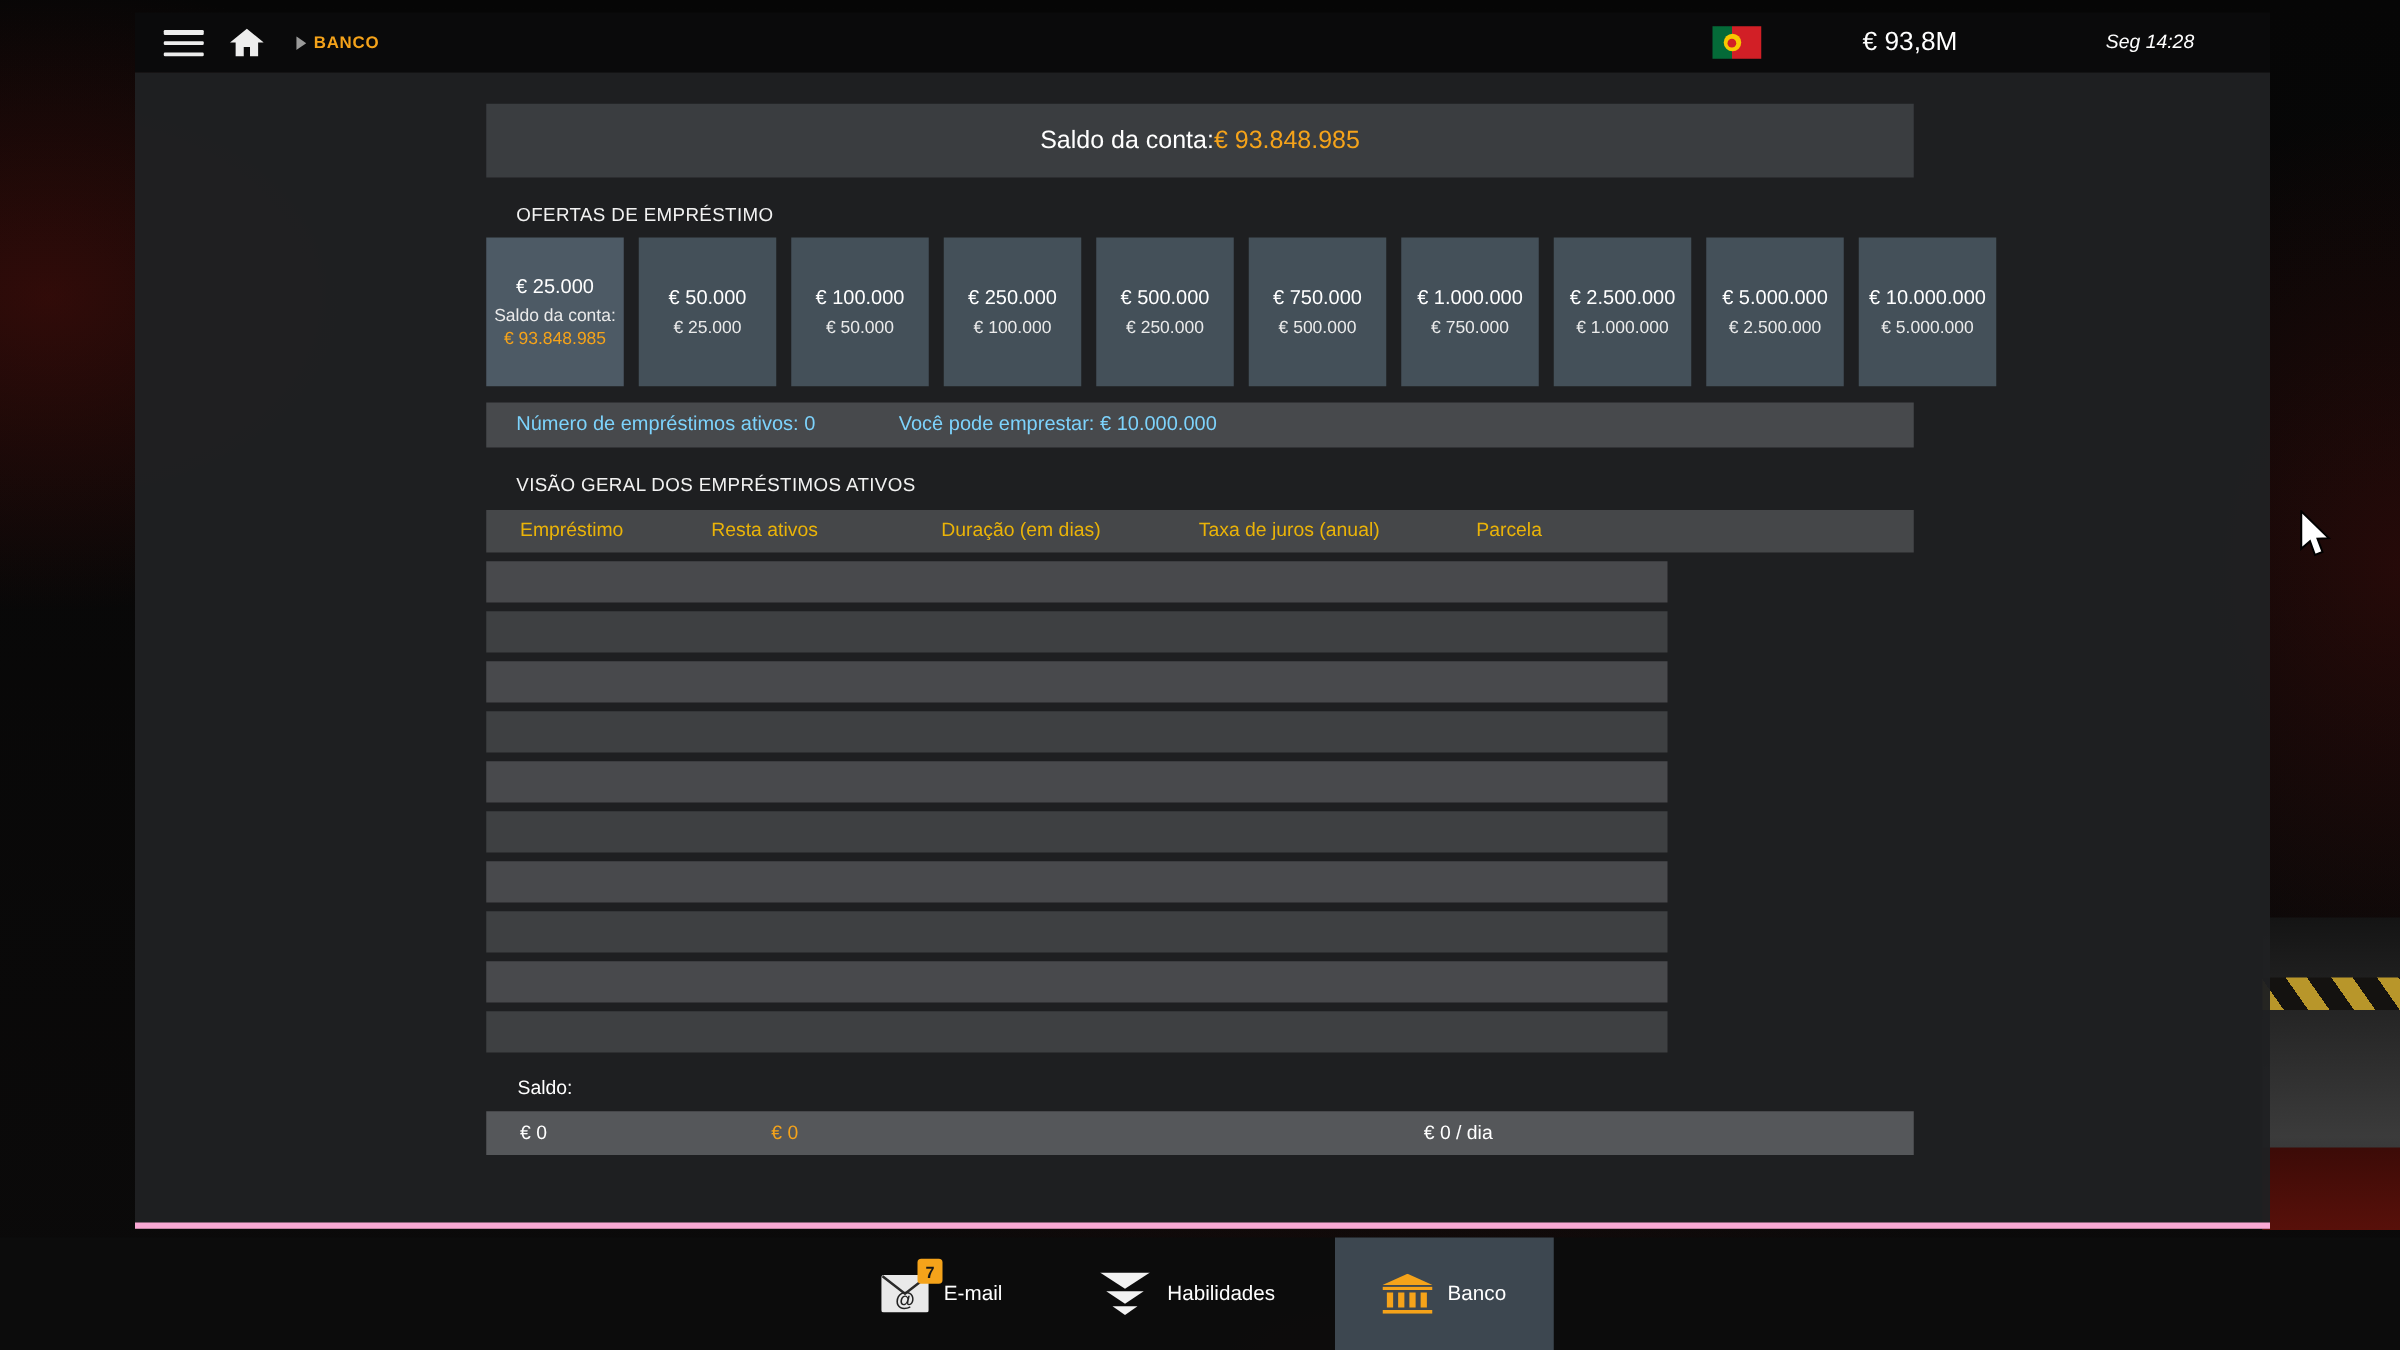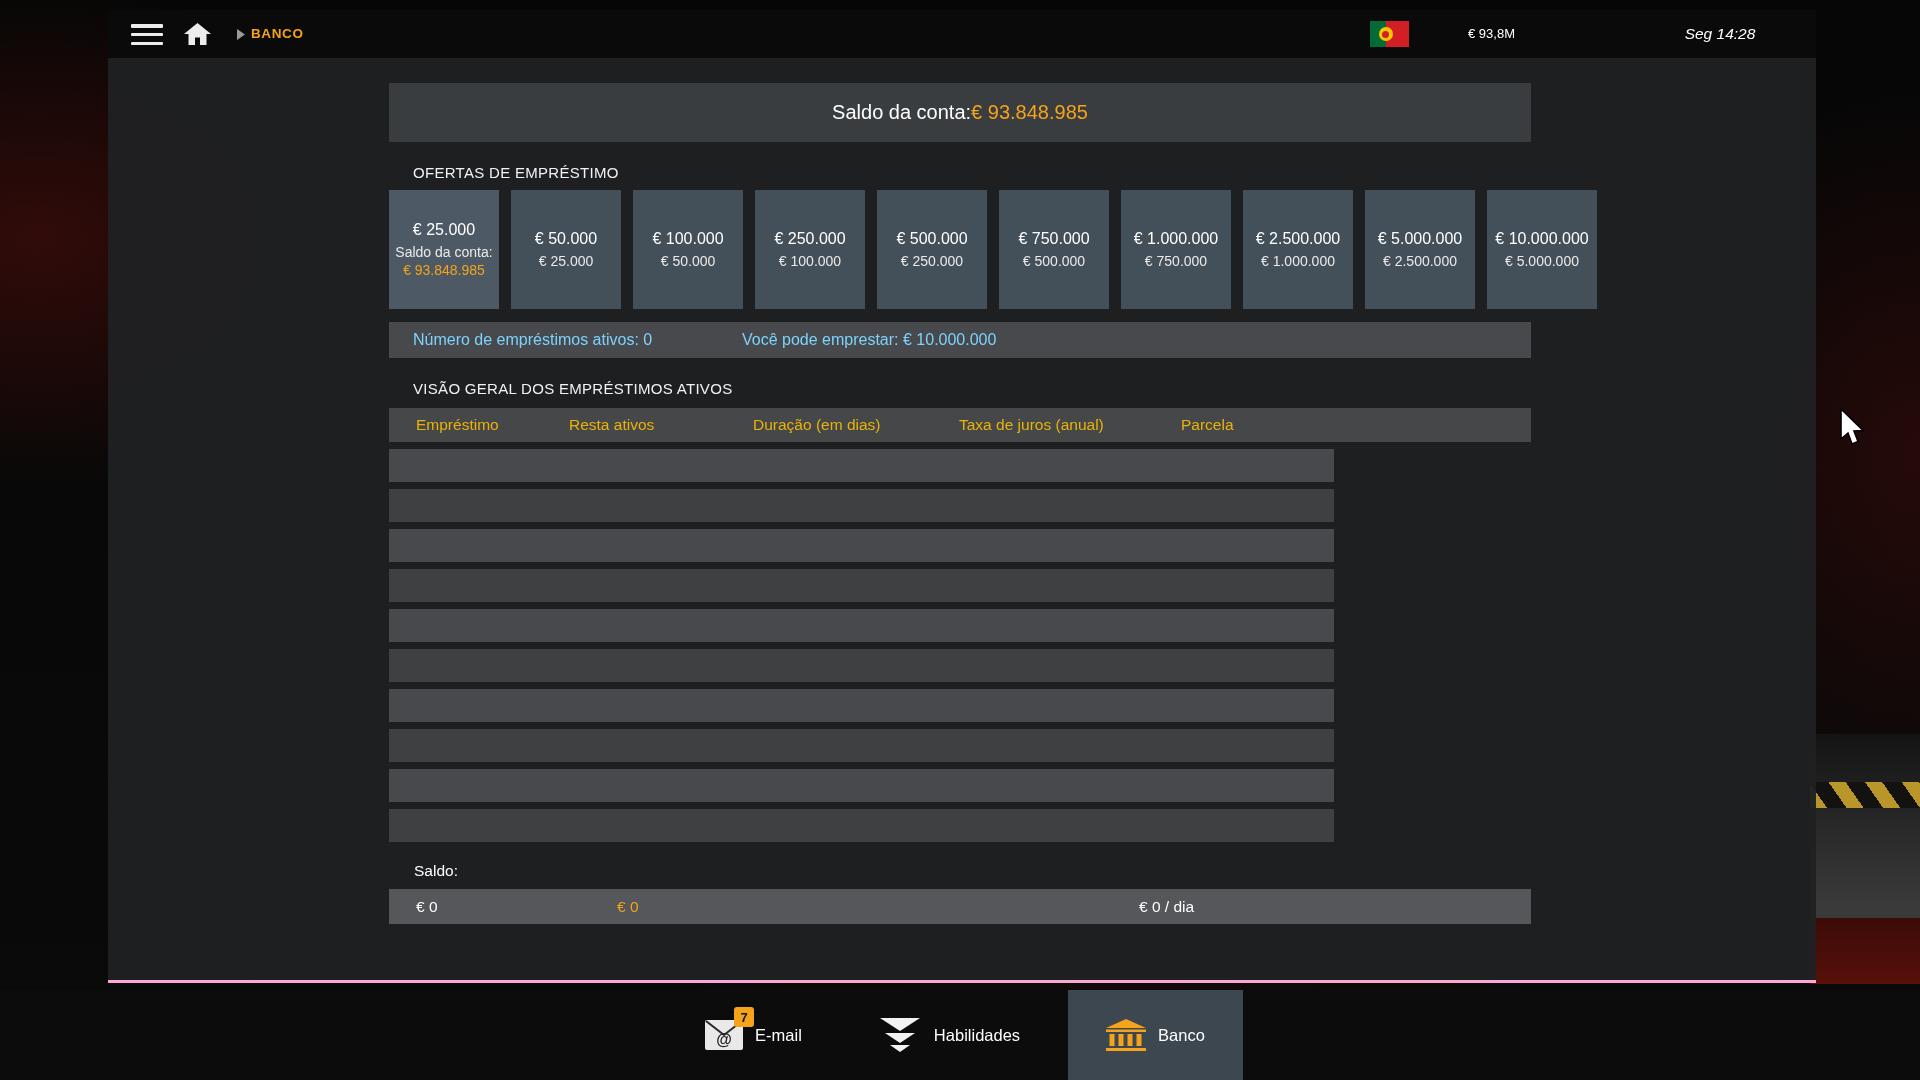--- a/index.html
+++ b/index.html
@@ -18,36 +18,36 @@
                   background:linear-gradient(#141414,#3b3b3b 70%,#2a2a2a); }
   .scene-hazard { position:absolute; right:0; bottom:272px; width:110px; height:26px;
                   background:repeating-linear-gradient(55deg,#b8962a 0 14px,#141210 14px 30px); }
   .scene-red    { position:absolute; right:0; bottom:96px;  width:110px; height:66px;
                   background:linear-gradient(#3c0b07,#58100a); }
 
   
   .panel  { position:absolute; left:108px; top:10px; width:1708px; height:973px; }
   .topbar { position:absolute; left:0; top:0; right:0; height:48px; background:#0a0a0b; }
   .body   { position:absolute; left:0; top:48px; right:0; bottom:0;
-            background:rgba(31,32,34,.96); border-bottom:3px solid #f9a8d4; }
+            background:rgba(31,32,34,.96); border-bottom:5px solid #f9a8d4; }
 
   
   .hamburger { position:absolute; left:23px; top:14px; width:32px; height:21px;
                display:flex; flex-direction:column; justify-content:space-between; cursor:pointer; }
   .hamburger span { height:3.5px; background:#ededed; border-radius:1px; }
   .home { position:absolute; left:76px; top:12px; cursor:pointer; }
   .crumb-chevron { position:absolute; left:129px; top:19px; }
   .breadcrumb { position:absolute; left:143px; top:0; line-height:48px; color:var(--accent);
                 font-size:13.5px; font-weight:bold; letter-spacing:.6px; }
   .flag { position:absolute; left:1262px; top:11px; width:39px; height:26px;
           background:linear-gradient(90deg,#046a38 0 40%,#d21f26 40% 100%); }
   .flag-emblem { position:absolute; left:calc(40% - 7px); top:calc(50% - 7px);
                  width:14px; height:14px; background:#f7c800; border-radius:50%; }
   .flag-emblem::after { content:""; position:absolute; inset:3.5px; background:#d21f26; border-radius:50%; }
-  .money { position:absolute; left:1360px; width:120px; text-align:left; line-height:48px; font-size:13px; }
+  .money { position:absolute; left:1360px; width:120px; text-align:center; line-height:48px; font-size:21px; }
   .clock { position:absolute; left:1552px; width:120px; text-align:center; line-height:48px; font-size:15.5px;font-style:italic; }
 
   
   .balance-bar { position:absolute; left:281px; top:25px; width:1142px; height:59px;
                  background:#3a3d40; display:flex; align-items:center; justify-content:center;
                  font-size:20px; }
   .orange { color:var(--accent); }
 
   
   .section-title { position:absolute; font-size:15px; color:#f2f2f2; letter-spacing:.3px; }
@@ -59,21 +59,21 @@
           text-align:center; gap:3px; padding:0 4px; }
   .card.hovered { background:#4d5a65; }
   .card-amount { font-size:16px; line-height:1.25; color:#fff; }
   .card-sub    { font-size:14px; line-height:1.3;  color:#eaeaea; }
 
   
   .info-bar { position:absolute; left:281px; top:264px; width:1142px; height:36px;
               background:#47494c; font-size:16px; color:#7dd3fc; }
   .info-bar span { position:absolute; line-height:36px; white-space:nowrap; }
   .info-active    { left:24px; }
-  .info-available { left:330px;margin-left:23px; }
+  .info-available { left:330px; }
 
   
   .table-header { position:absolute; left:281px; top:350px; width:1142px; height:34px;
                   background:#454749; font-size:15.5px; color:#eab308; }
   .table-header span { position:absolute; line-height:34px; white-space:nowrap; }
   .rows { position:absolute; left:281px; top:391px; width:945px; }
   .t-row { height:33px; margin-bottom:7px; background:#3e4042; }
   .t-row:nth-child(odd) { background:#48494c; }
 
   

